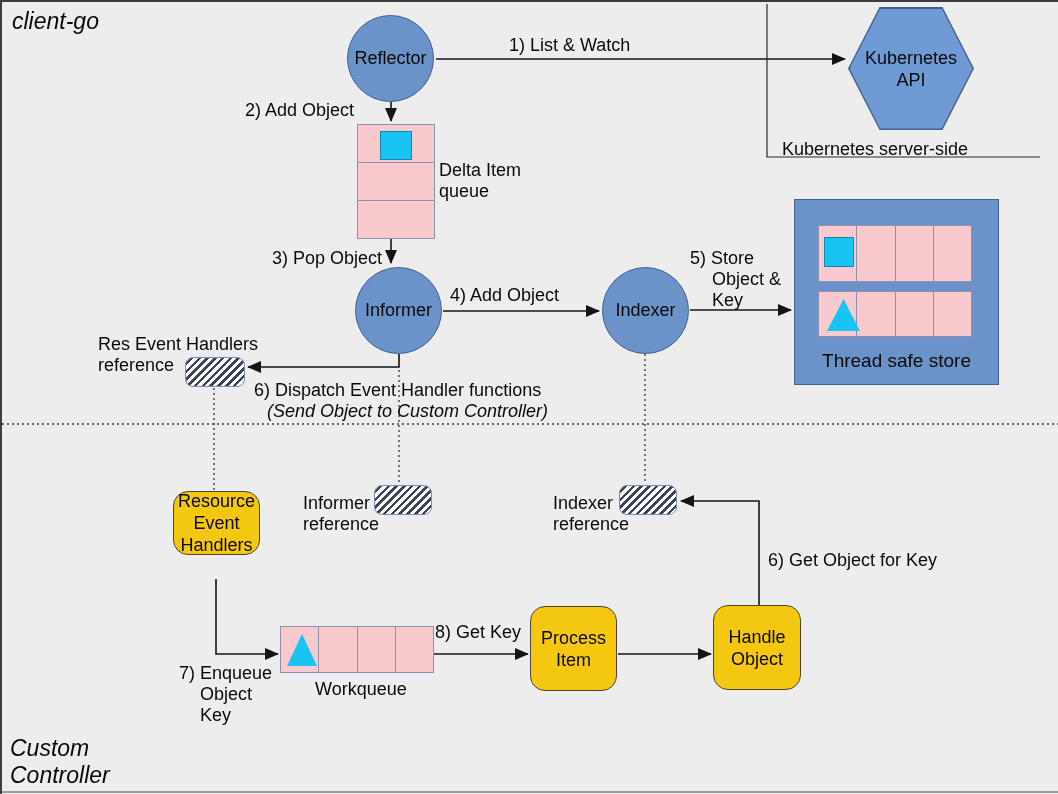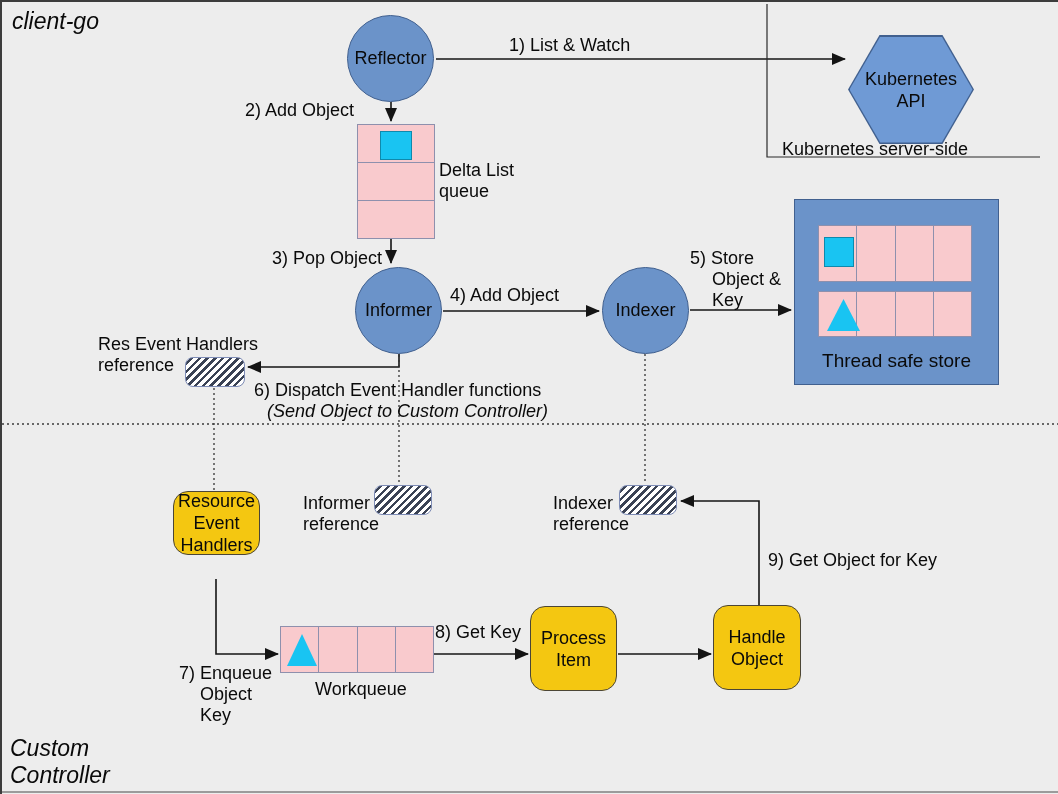--- a/index.html
+++ b/index.html
@@ -109,34 +109,34 @@
   </svg>
 
   <div class="title" style="left:10px; top:6px;">client-go</div>
   <div class="lbl" style="left:780px; top:125px;margin-top:12px;">Kubernetes server-side</div>
   <div class="title wrap2" style="left:8px; top:733px; width:130px; white-space:normal;">Custom Controller</div>
 
   <div class="node-circle" style="left:345px; top:13px; width:87px; height:87px;">
     <span>Reflector</span>
   </div>
 
-  <div class="hex-outer" style="left:846px; top:5px; width:126px; height:109px;margin-top:28px;">
+  <div class="hex-outer" style="left:846px; top:5px; width:126px; height:123px;">
     <div class="hex-inner">
       <span>Kubernetes API</span>
     </div>
   </div>
 
   <div class="queue vert" style="left:355px; top:122px; width:78px; height:115px;">
     <div class="qcell">
       <div class="sq" style="left:22px; top:6px; width:32px; height:29px;"></div>
     </div>
     <div class="qcell"></div>
     <div class="qcell"></div>
   </div>
-  <div class="lbl wrap2" style="left:437px; top:158px; width:92px; white-space:normal;">Delta List queue</div>
+  <div class="lbl wrap2" style="left:437px; top:158px; width:92px; white-space:normal;">Delta Item queue</div>
 
   <div class="node-circle" style="left:353px; top:265px; width:87px; height:87px;">
     <span>Informer</span>
   </div>
   <div class="node-circle" style="left:600px; top:265px; width:87px; height:87px;">
     <span>Indexer</span>
   </div>
 
   <div class="store" style="left:792px; top:197px; width:205px; height:186px;">
     <div class="queue horz" style="left:23px; top:25px; width:154px; height:57px;">
@@ -170,21 +170,21 @@
   <div class="lbl" style="left:252px; top:378px;">
     <div>6) Dispatch Event Handler functions</div>
     <div style="padding-left:13px;font-style:italic;">(Send Object to Custom Controller)</div>
   </div>
   <div class="lbl" style="left:177px; top:661px;">
     <div>7) Enqueue</div>
     <div style="padding-left:21px;">Object</div>
     <div style="padding-left:21px;">Key</div>
   </div>
   <div class="lbl" style="left:433px; top:620px;">8) Get Key</div>
-  <div class="lbl" style="left:766px; top:548px;">9) Get Object for Key</div>
+  <div class="lbl" style="left:766px; top:548px;">6) Get Object for Key</div>
 
   <div class="lbl" style="left:96px; top:332px;">
     <div>Res Event Handlers</div>
     <div>reference</div>
   </div>
   <div class="hatch" style="left:183px; top:355px; width:60px; height:30px;"></div>
 
   <div class="lbl" style="left:301px; top:491px;">
     <div>Informer</div>
     <div>reference</div>

